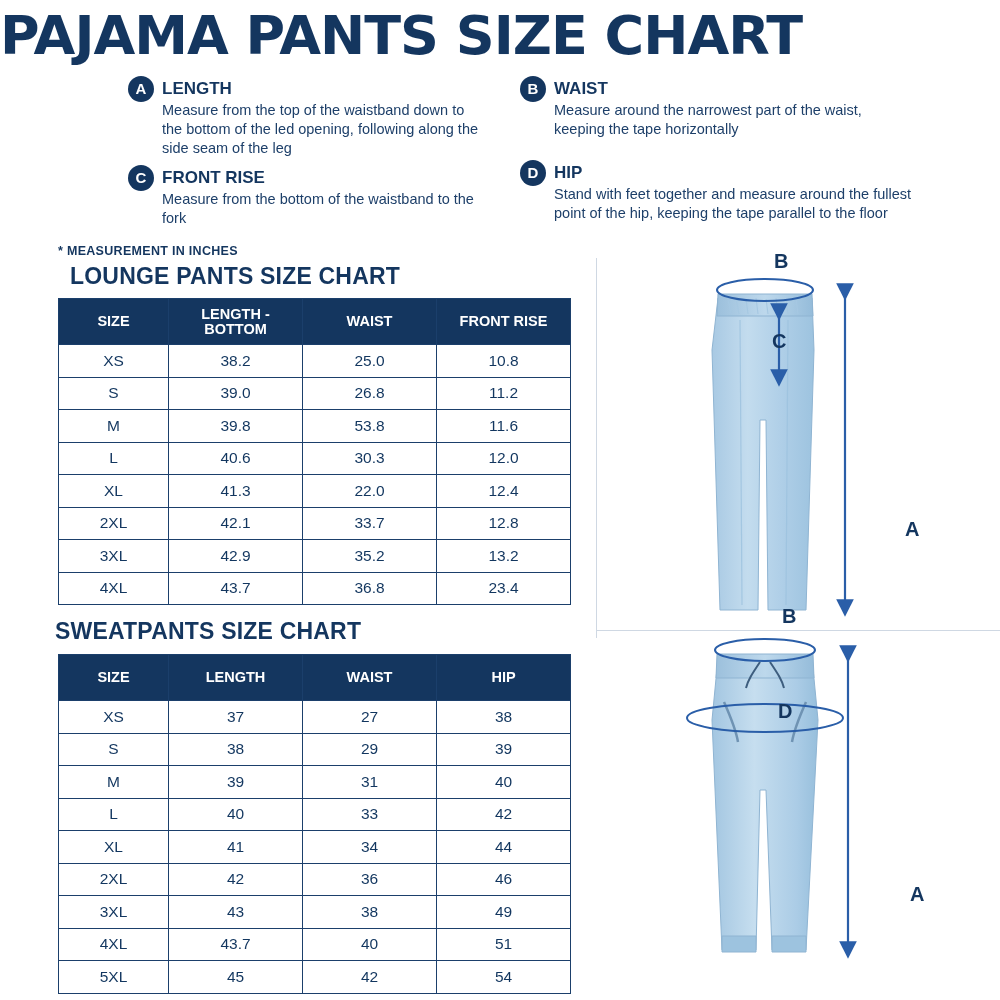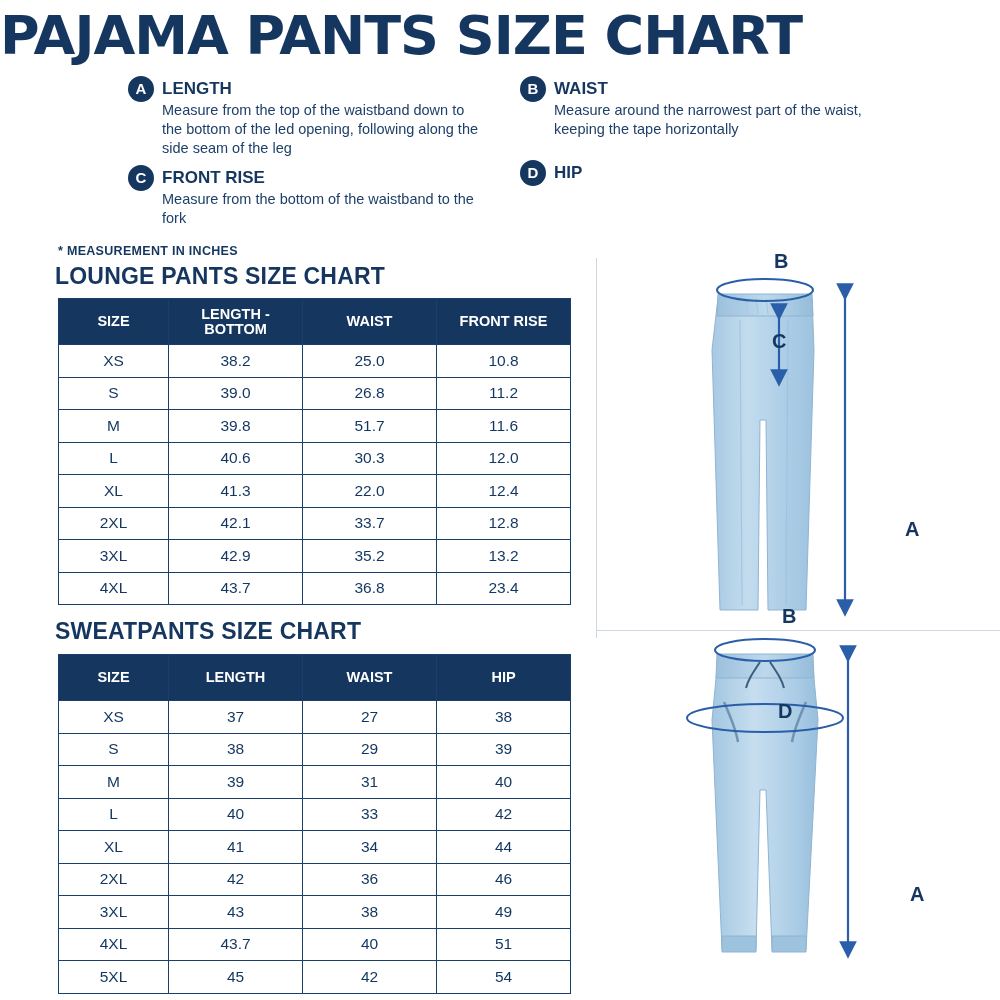--- a/index.html
+++ b/index.html
@@ -72,21 +72,21 @@
   }
 
   
   .table-title {
     position: absolute;
     font-size: 23px;
     font-weight: bold;
     color: #14365f;
     letter-spacing: .2px;
   }
-  #title-lounge { left: 55px; top: 263px; }
+  #title-lounge { left: 70px; top: 263px; }
   #title-sweat  { left: 55px; top: 618px; }
 
   table.size-table {
     position: absolute;
     border-collapse: collapse;
     table-layout: fixed;
     background: #fff;
   }
   #table-lounge { left: 58px; top: 298px; width: 512px; }
   #table-sweat  { left: 58px; top: 654px; width: 512px; }
@@ -148,20 +148,21 @@
 
 <div class="legend-item" id="legend-c">
   <span class="badge">C</span>
   <span class="legend-head">FRONT RISE</span>
   <span class="legend-body">Measure from the bottom of the waistband to the fork</span>
 </div>
 
 <div class="legend-item" id="legend-d">
   <span class="badge">D</span>
   <span class="legend-head">HIP</span>
+  <span class="legend-body">Stand with feet together and measure around the fullest point of the hip, keeping the tape parallel to the floor</span>
 </div>
 
 <div id="note">* MEASUREMENT IN INCHES</div>
 
 <div class="table-title" id="title-lounge">LOUNGE PANTS SIZE CHART</div>
 <table class="size-table" id="table-lounge">
   <colgroup>
       <col class="c1">
       <col class="c2">
       <col class="c3">
@@ -184,21 +185,21 @@
     </tr>
     <tr>
       <td>S</td>
       <td>39.0</td>
       <td>26.8</td>
       <td>11.2</td>
     </tr>
     <tr>
       <td>M</td>
       <td>39.8</td>
-      <td>51.7</td>
+      <td>53.8</td>
       <td>11.6</td>
     </tr>
     <tr>
       <td>L</td>
       <td>40.6</td>
       <td>30.3</td>
       <td>12.0</td>
     </tr>
     <tr>
       <td>XL</td>

